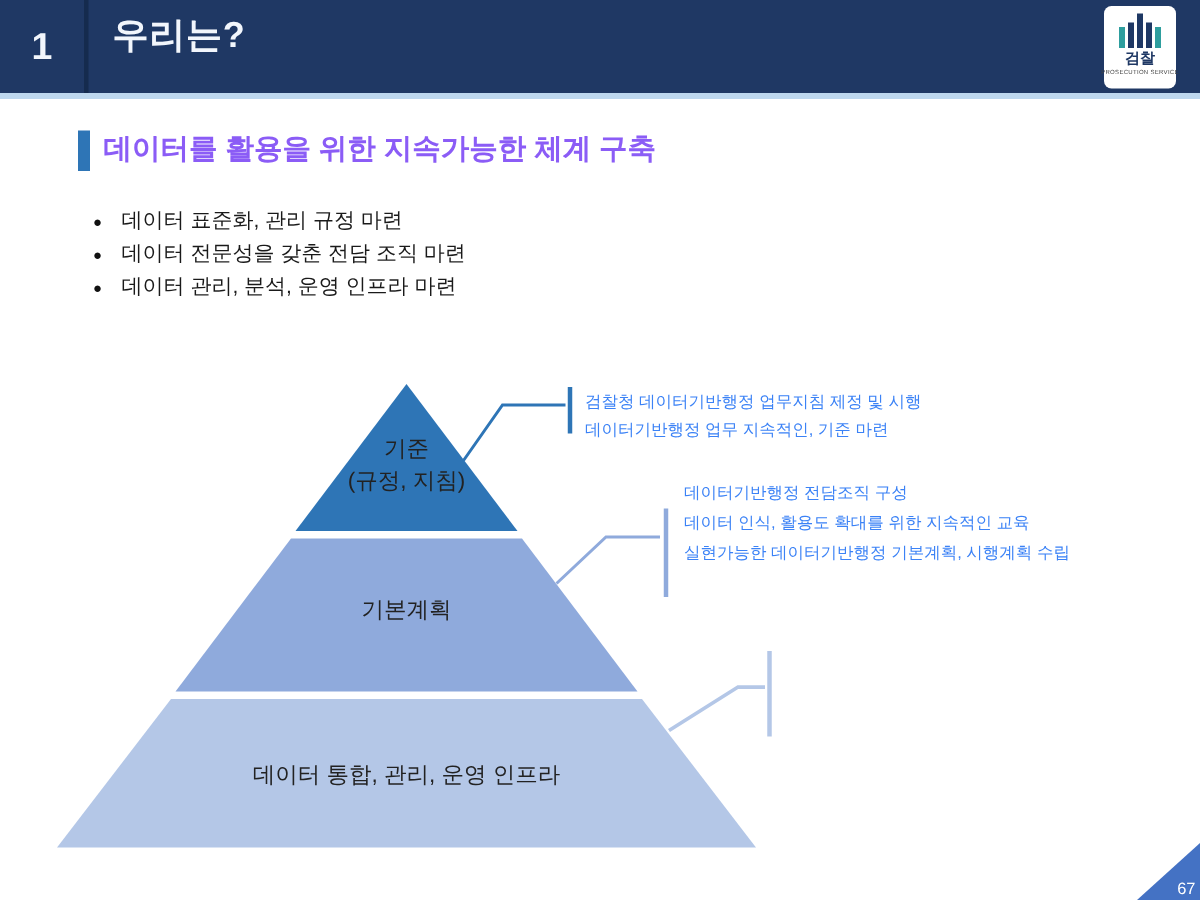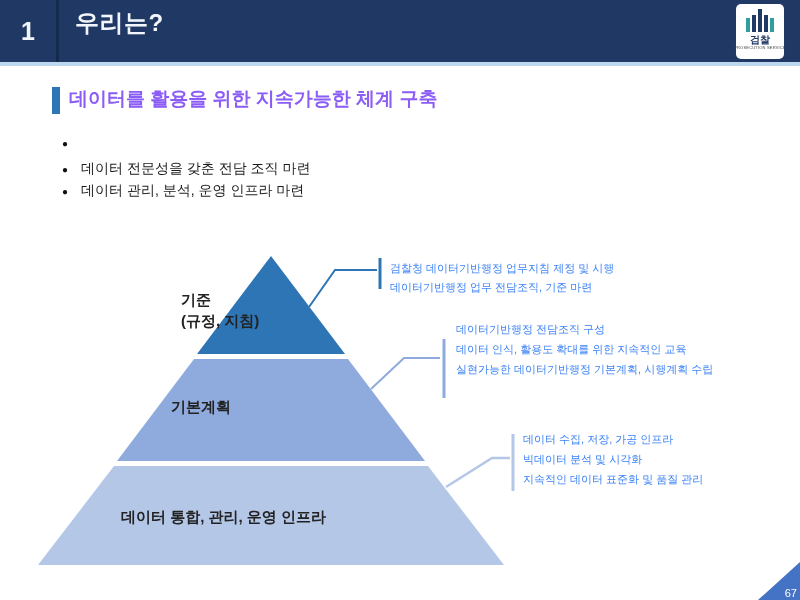--- a/index.html
+++ b/index.html
@@ -30,21 +30,21 @@
   .accent-bar{position:absolute;left:52px;top:87px;width:8px;height:27px;background:#2E75B6;}
   .section-title{position:absolute;left:69px;top:86px;color:#8b5cf6;font-size:19px;font-weight:700;}
   .bullets{position:absolute;left:62px;top:138px;list-style:none;margin:0;padding:0;}
   .bullets li{display:flex;align-items:baseline;height:22px;color:#1a1a1a;font-size:14px;font-weight:500;}
   .bullet-dot{font-size:10px;margin-right:13px;color:#111;}
 
   
   .pyramid-svg{position:absolute;left:0;top:0;width:800px;height:600px;pointer-events:none;z-index:1;}
 
   
-  .lvl-label{position:absolute;z-index:2;color:#222;font-weight:700;font-size:15px;line-height:21px;}
+  .lvl-label{position:absolute;z-index:2;text-align:center;color:#222;font-weight:400;font-size:15px;line-height:21px;}
   .lvl1{left:181px;top:289px;width:180px;}
   .lvl2{left:171px;top:396px;width:200px;}
   .lvl3{left:121px;top:506px;width:300px;}
 
   
   .annotation{position:absolute;z-index:2;color:#3b82f6;font-size:11px;line-height:19px;white-space:nowrap;}
   .a1{left:390px;top:259px;}
   .a2{left:456px;top:319px;line-height:20px;}
   .a3{left:523px;top:429px;line-height:20px;}
 
@@ -74,20 +74,21 @@
     <div class="logo-kr">검찰</div>
     <div class="logo-en">PROSECUTION SERVICE</div>
   </div>
 
   <div class="accent-bar"></div>
   <div class="section-title">데이터를 활용을 위한 지속가능한 체계 구축</div>
 
   <ul class="bullets">
     <li>
       <span class="bullet-dot">●</span>
+      <span>데이터 표준화, 관리 규정 마련</span>
     </li>
     <li>
       <span class="bullet-dot">●</span>
       <span>데이터 전문성을 갖춘 전담 조직 마련</span>
     </li>
     <li>
       <span class="bullet-dot">●</span>
       <span>데이터 관리, 분석, 운영 인프라 마련</span>
     </li>
   </ul>
@@ -118,28 +119,23 @@
   </div>
   <div class="lvl-label lvl2">
     <div>기본계획</div>
   </div>
   <div class="lvl-label lvl3">
     <div>데이터 통합, 관리, 운영 인프라</div>
   </div>
 
   <div class="annotation a1">
     <div>검찰청 데이터기반행정 업무지침 제정 및 시행</div>
-    <div>데이터기반행정 업무 전담조직, 기준 마련</div>
+    <div>데이터기반행정 업무 지속적인, 기준 마련</div>
   </div>
   <div class="annotation a2">
     <div>데이터기반행정 전담조직 구성</div>
     <div>데이터 인식, 활용도 확대를 위한 지속적인 교육</div>
     <div>실현가능한 데이터기반행정 기본계획, 시행계획 수립</div>
-  </div>
-  <div class="annotation a3">
-    <div>데이터 수집, 저장, 가공 인프라</div>
-    <div>빅데이터 분석 및 시각화</div>
-    <div>지속적인 데이터 표준화 및 품질 관리</div>
   </div>
 
   <div class="page-num">67</div>
 
 </div>
 
 </body></html>

